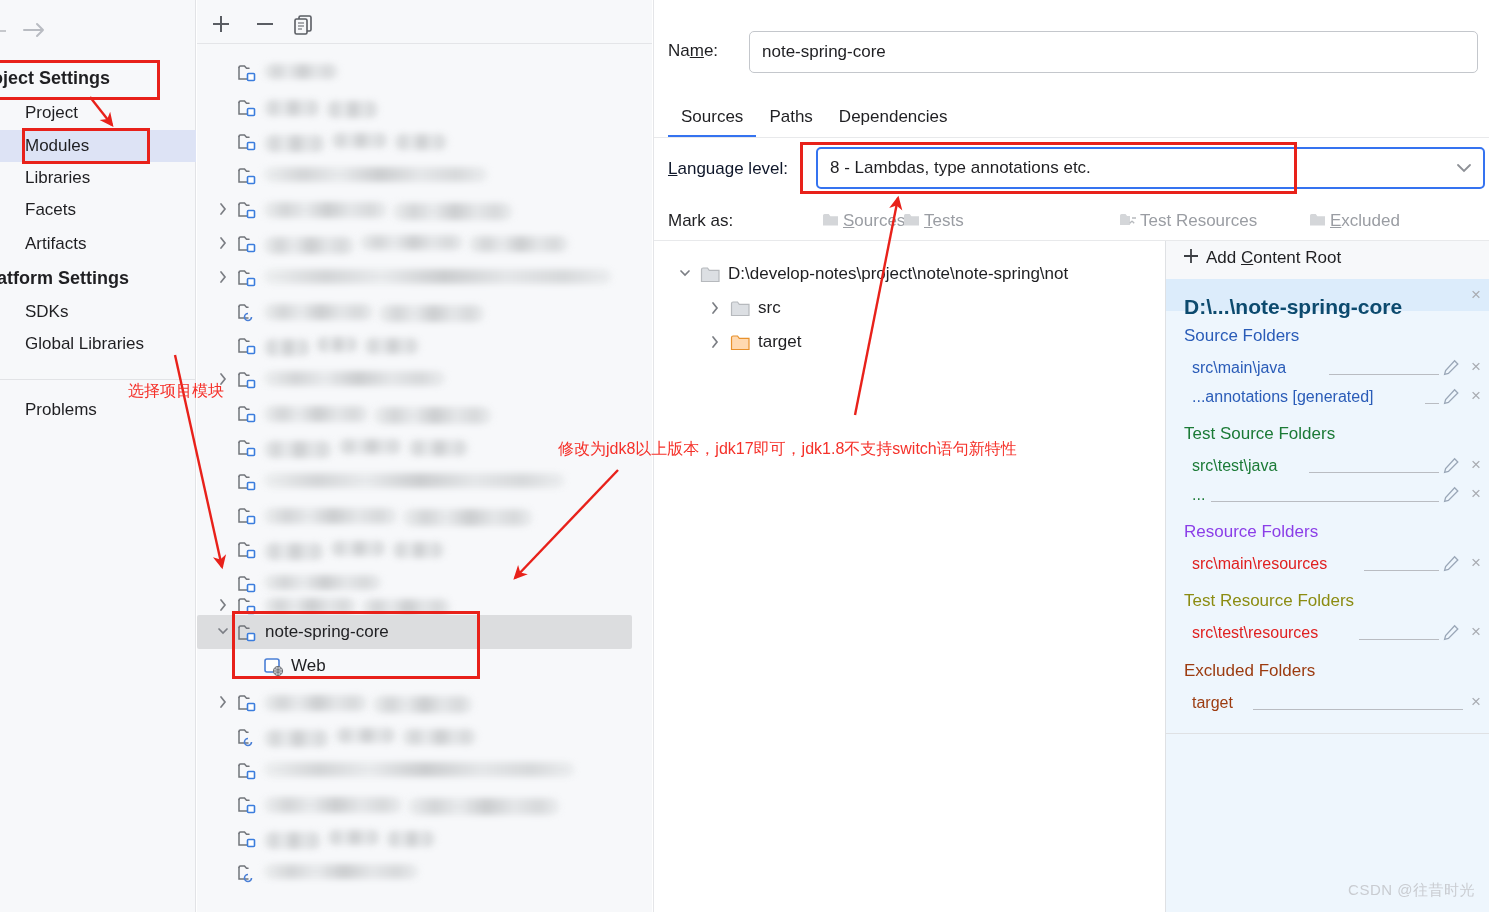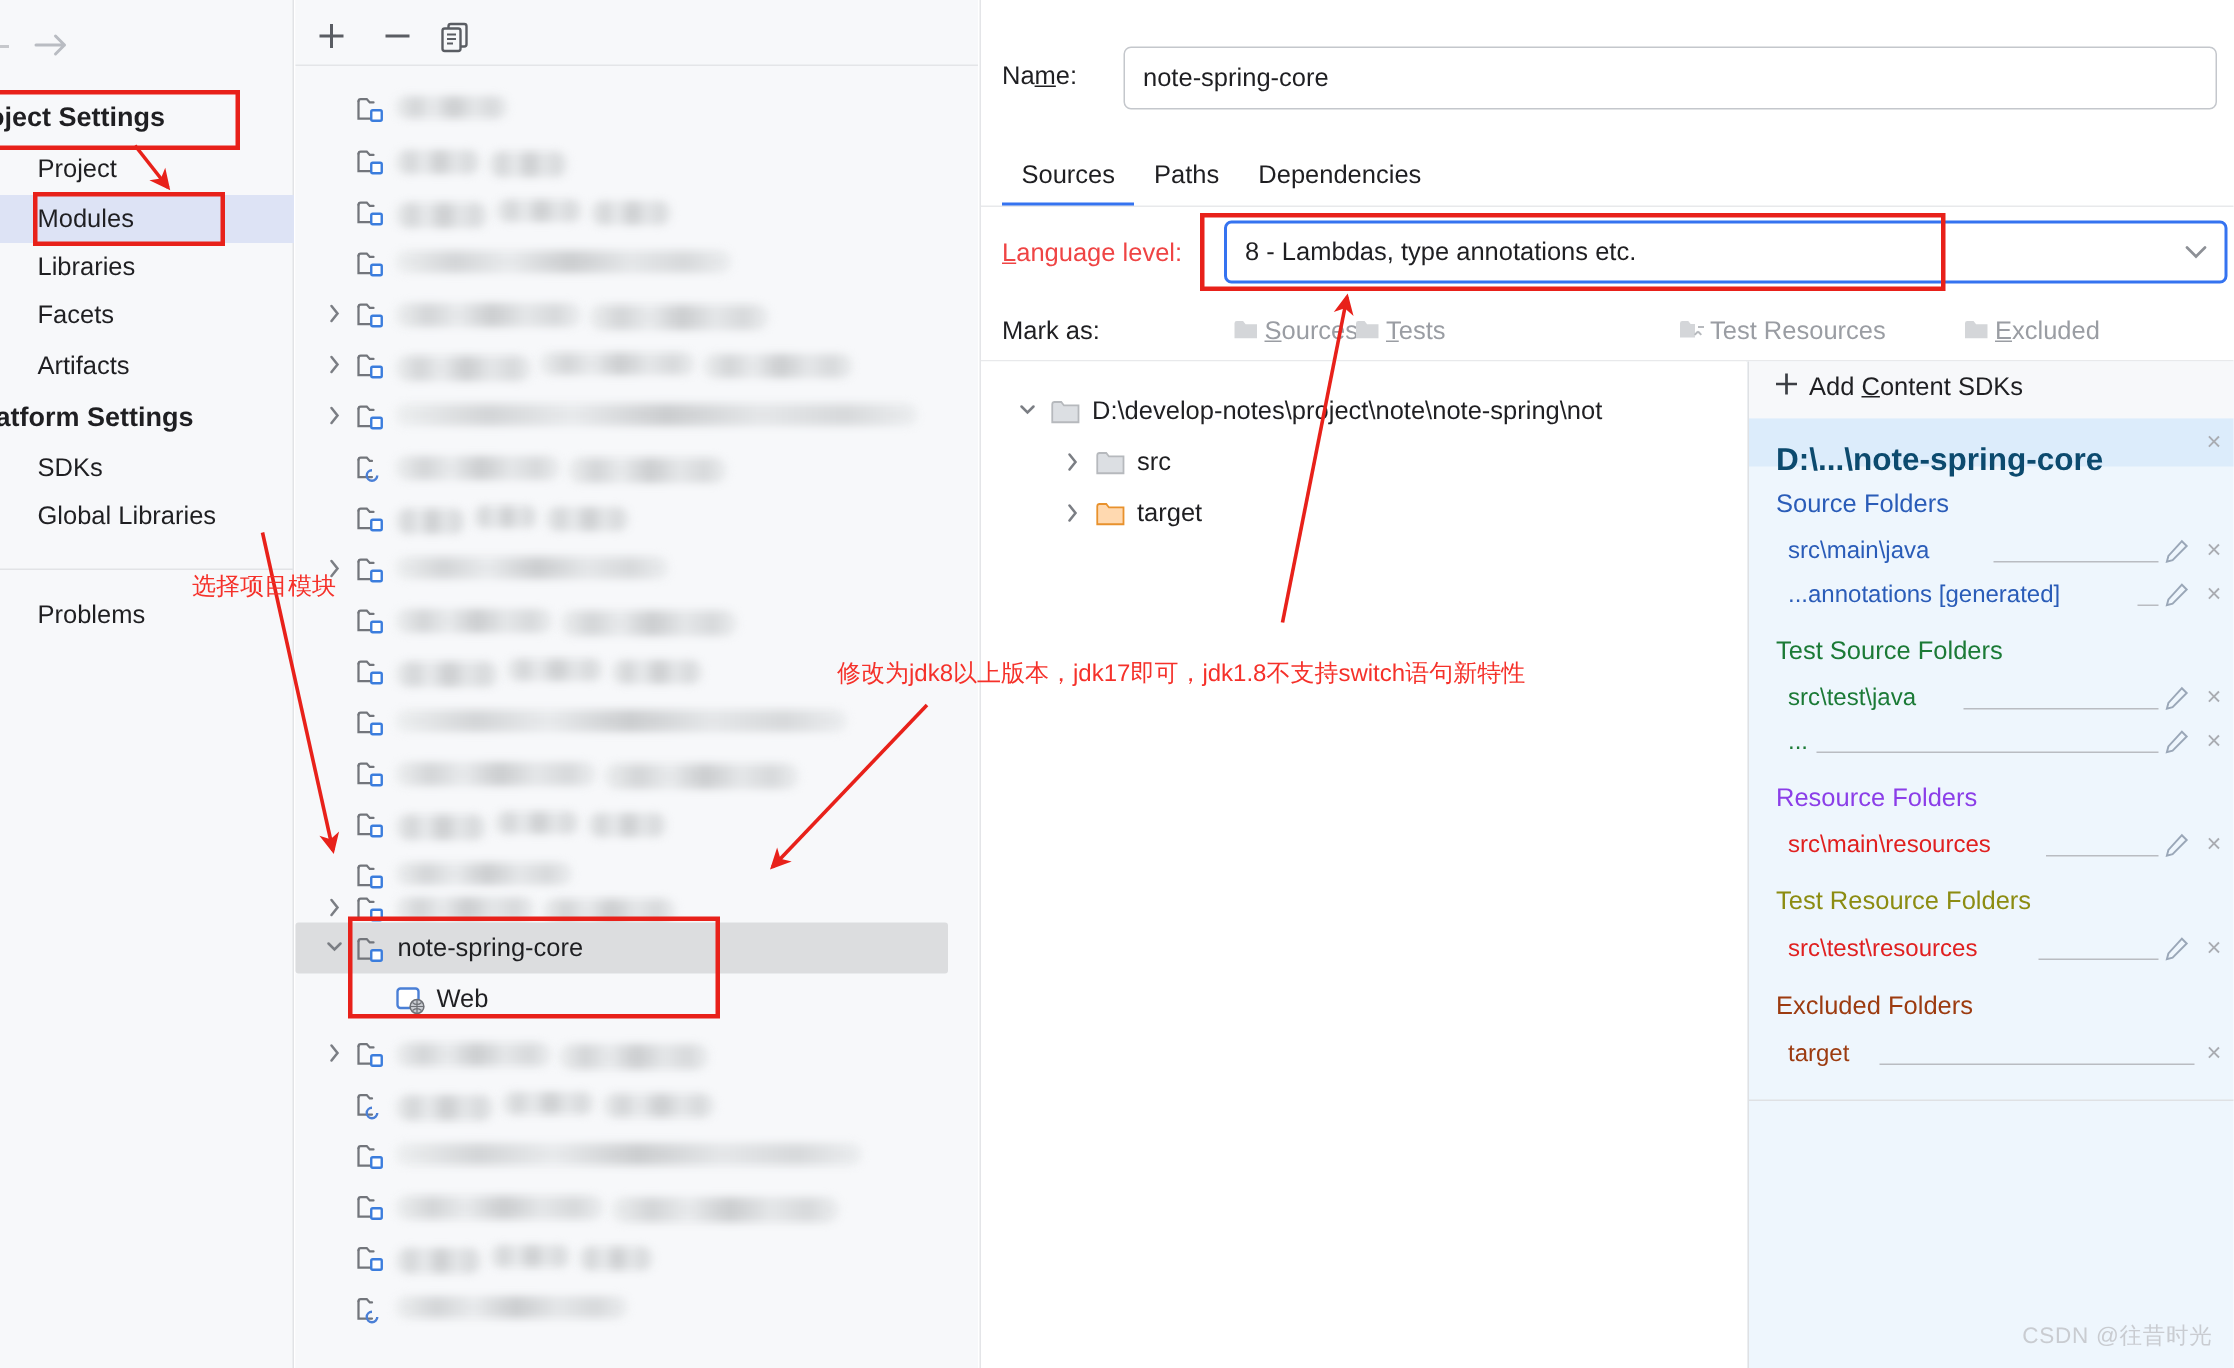--- a/index.html
+++ b/index.html
@@ -111,21 +111,21 @@
   }
   .tab.active::after {
     content: ""; position: absolute; left: 0; bottom: 0;
     width: 100%; height: 3px; background: #3573f0;
   }
   .tabs-underline {
     position: absolute; left: 0; top: 137px; width: 836px; height: 1px;
     background: #e8e9eb;
   }
   .ll-label {
-    position: absolute; left: 14px; top: 159px; font-size: 17px; color: #ef4444;
+    position: absolute; left: 14px; top: 159px; font-size: 17px; color: #0f172a;
   }
   .ll-combo {
     position: absolute; left: 162px; top: 147px; width: 669px; height: 42px;
     border: 2px solid #3573f0; border-radius: 5px; background: #fff;
   }
   .ll-combo .val {
     position: absolute; left: 12px; top: 0; height: 38px; line-height: 38px;
     font-size: 17px; color: #1f1f22; white-space: nowrap;
   }
   .ll-combo .chev {
@@ -640,21 +640,21 @@
         </div>
       </div>
 
     <div class="roots">
       <div class="roots-toolbar">
         <div class="add-root">
           <span style="display:inline-block;vertical-align:-2px;margin-right:6px;">
             <svg width="18" height="18" viewBox="0 0 18 18">
                 <path d="M9 2v14M2 9h14" stroke="#3c3f44" stroke-width="1.8" fill="none"></path>
               </svg>
-          </span><span>Add </span><u>C</u><span>ontent SDKs</span>
+          </span><span>Add </span><u>C</u><span>ontent Root</span>
         </div>
       </div>
       <div class="roots-header">
         <div class="t">D:\...\note-spring-core</div>
         <div class="xbtn" style="top:3px;">×</div>
       </div>
       <div id="roots-groups">
           <div class="grp-title" style="top: 85px; color: rgb(42, 92, 184);">Source Folders</div>
           <div class="root-entry" style="top: 112px;">
             <span class="nm" style="color: rgb(42, 92, 184);">src\main\java</span>

